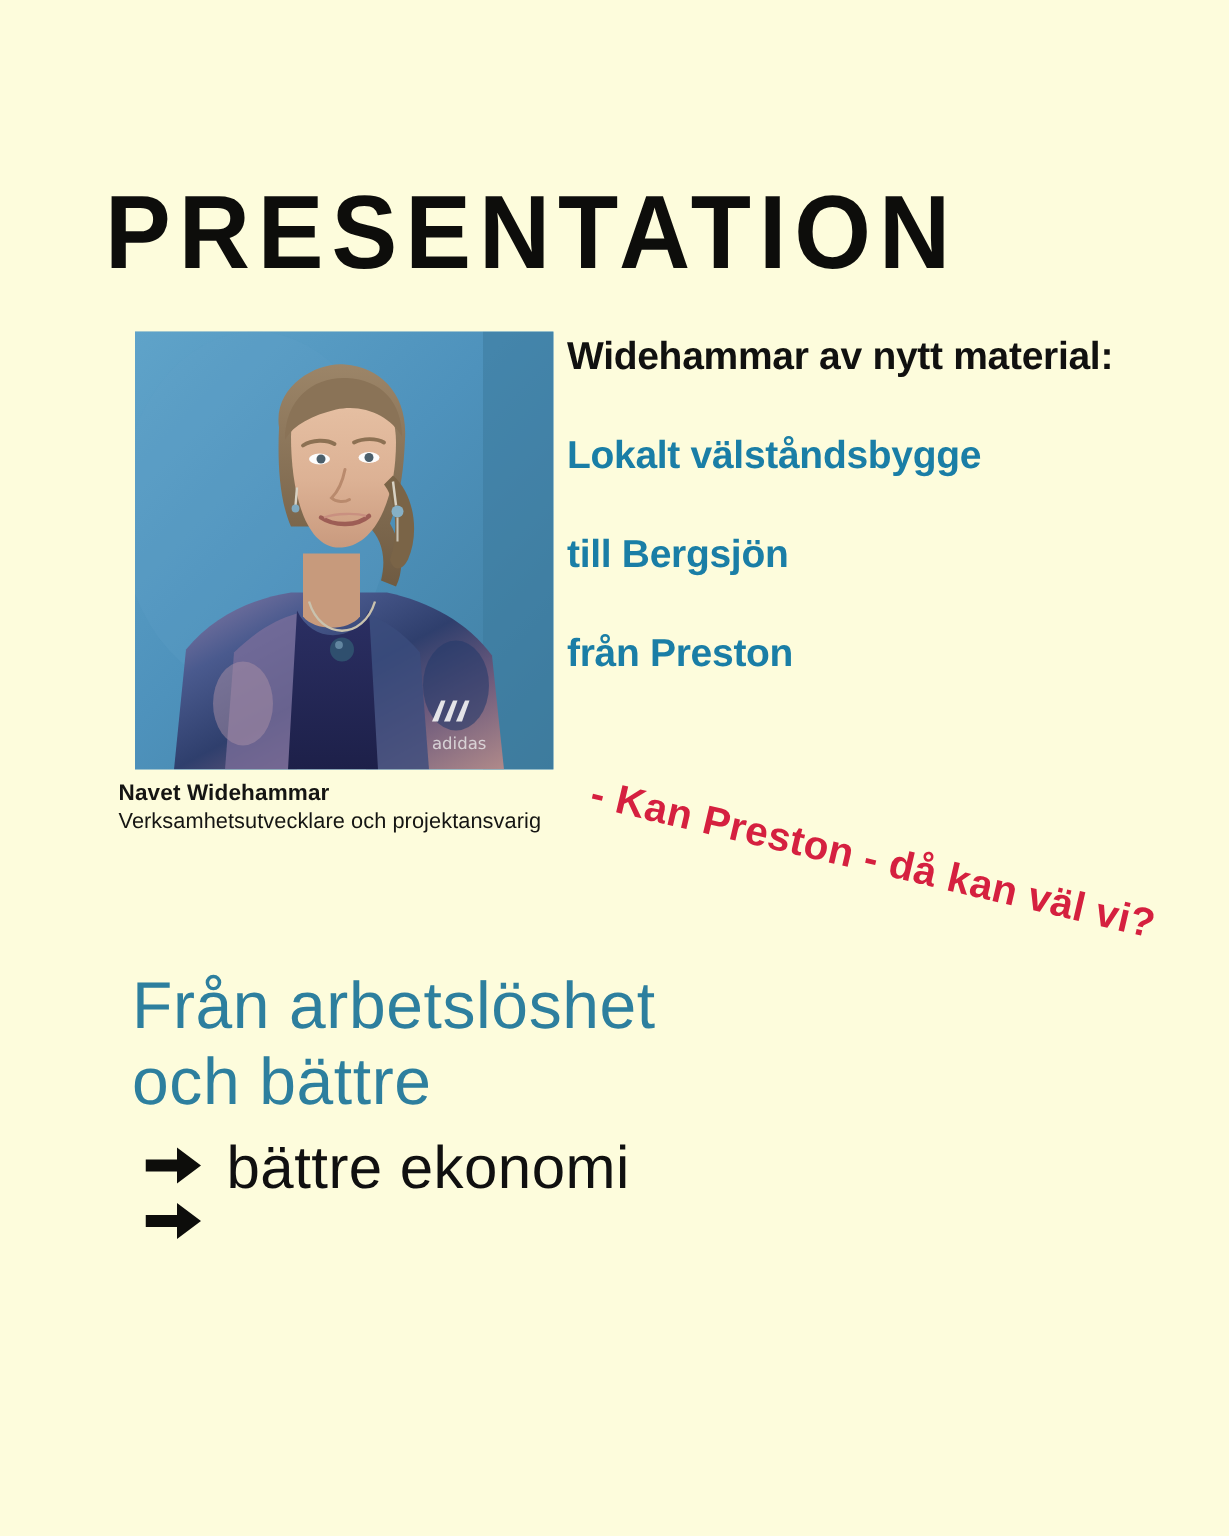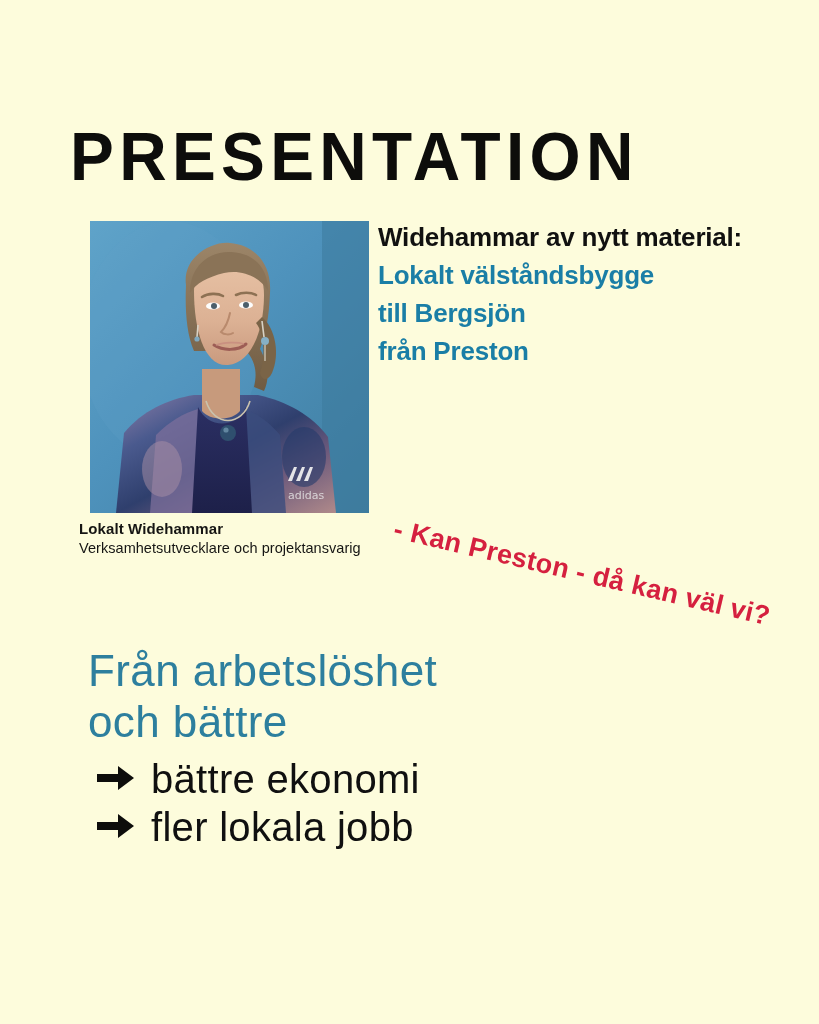--- a/index.html
+++ b/index.html
@@ -86,20 +86,21 @@
     font-weight: 700;
     font-size: 26px;
     line-height: 38px;
     letter-spacing: -0.2px;
   }
   .launch-lead {
     color: #111110;
   }
   .launch-line {
     color: #1a7ea6;
+    margin-top: 28px;
   }
 
   
   .quote-rotated {
     position: absolute;
     left: 398px;
     top: 513px;
     transform: rotate(13.2deg);
     transform-origin: left top;
     font-family: "Liberation Sans", sans-serif;
@@ -240,21 +241,21 @@
       <g transform="translate(198,246)" opacity="0.92">
         <path d="M0 14 L6 0 L9 0 L4 14 Z" fill="#f2f2f2"></path>
         <path d="M8 14 L14 0 L17 0 L12 14 Z" fill="#f2f2f2"></path>
         <path d="M16 14 L22 0 L25 0 L20 14 Z" fill="#f2f2f2"></path>
       </g>
       <text x="198" y="278" font-family="DejaVu Sans, sans-serif" font-size="11" fill="#e9e9e9" opacity="0.8">adidas</text>
     </svg>
   </div>
 
   <div class="photo-caption">
-    <div class="caption-name">Lokalt Widehammar</div>
+    <div class="caption-name">Navet Widehammar</div>
     <div class="caption-role">Verksamhetsutvecklare och projektansvarig</div>
   </div>
 
   <div class="launch-block">
     <div class="launch-lead">Widehammar av nytt material:</div>
     <div class="launch-line">Lokalt välståndsbygge</div>
     <div class="launch-line">till Bergsjön</div>
     <div class="launch-line">från Preston</div>
   </div>
 
@@ -272,18 +273,17 @@
           </svg>
         </span>
         <span>bättre ekonomi</span>
       </li>
       <li class="outcome-item">
         <span class="bullet-arrow">
           <svg viewBox="0 0 38 26" width="38" height="26" aria-hidden="true">
             <path d="M0 9 L21 9 L21 1 L37 13 L21 25 L21 17 L0 17 Z" fill="#0d0d0b"></path>
           </svg>
         </span>
-        <span>fler lokala jobb</span>
       </li>
     </ul>
   </div>
 
 </div>
 
 </body></html>

